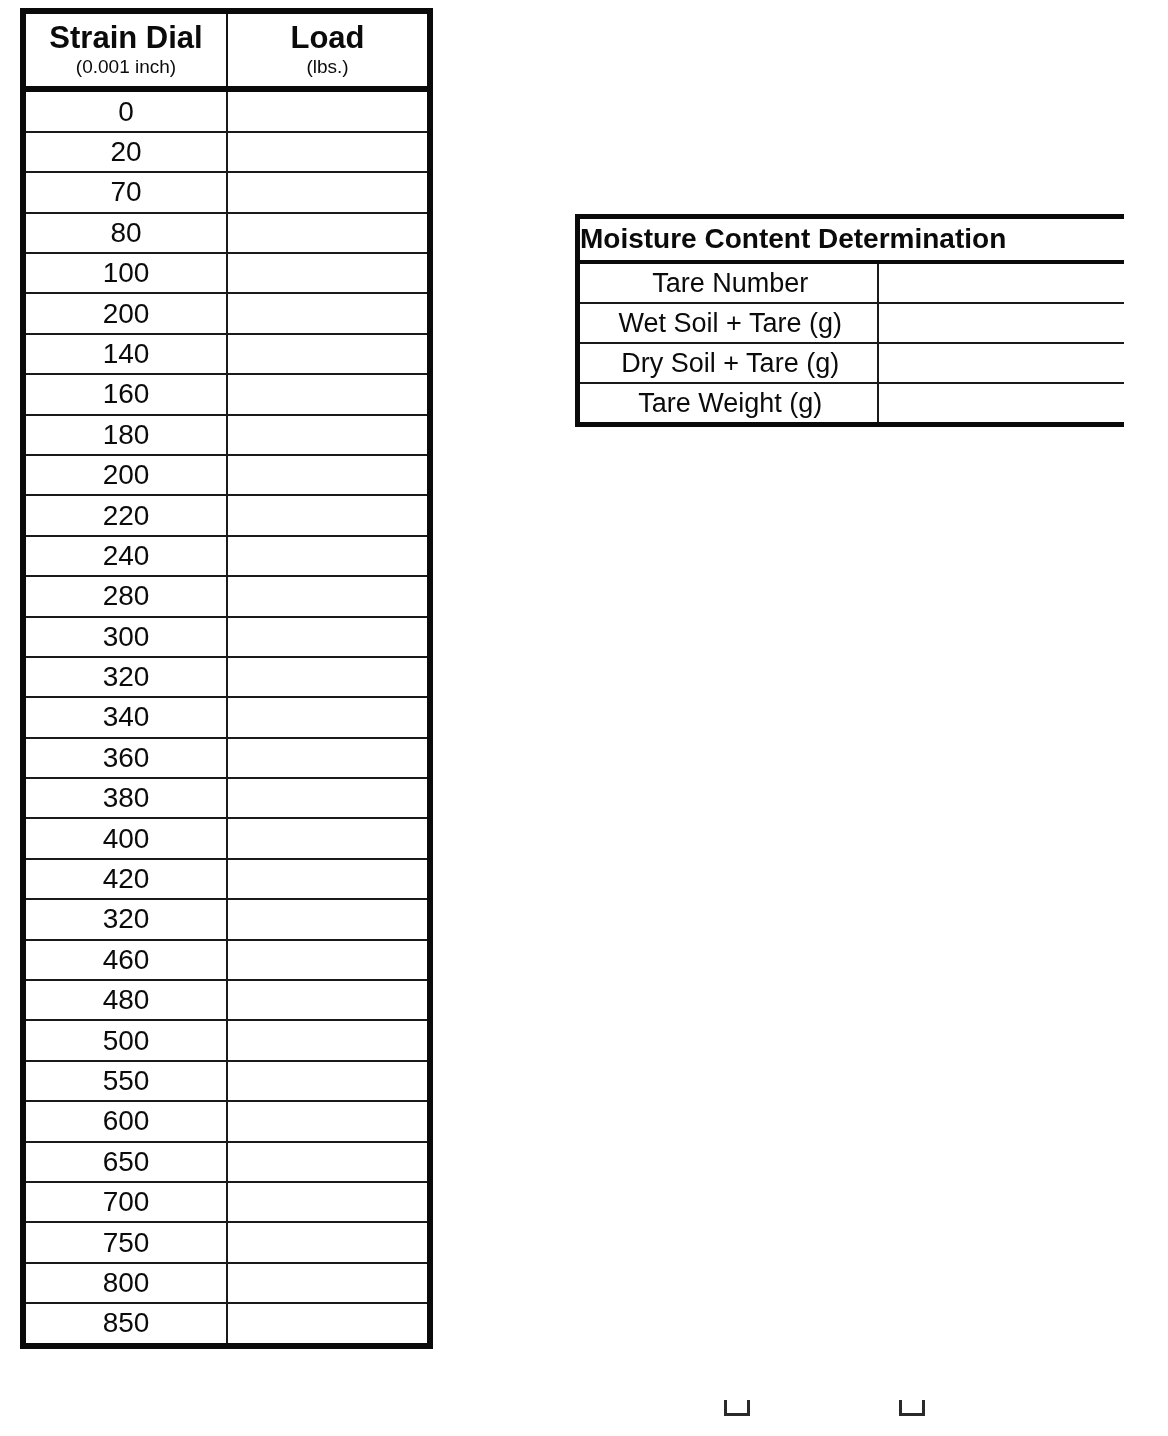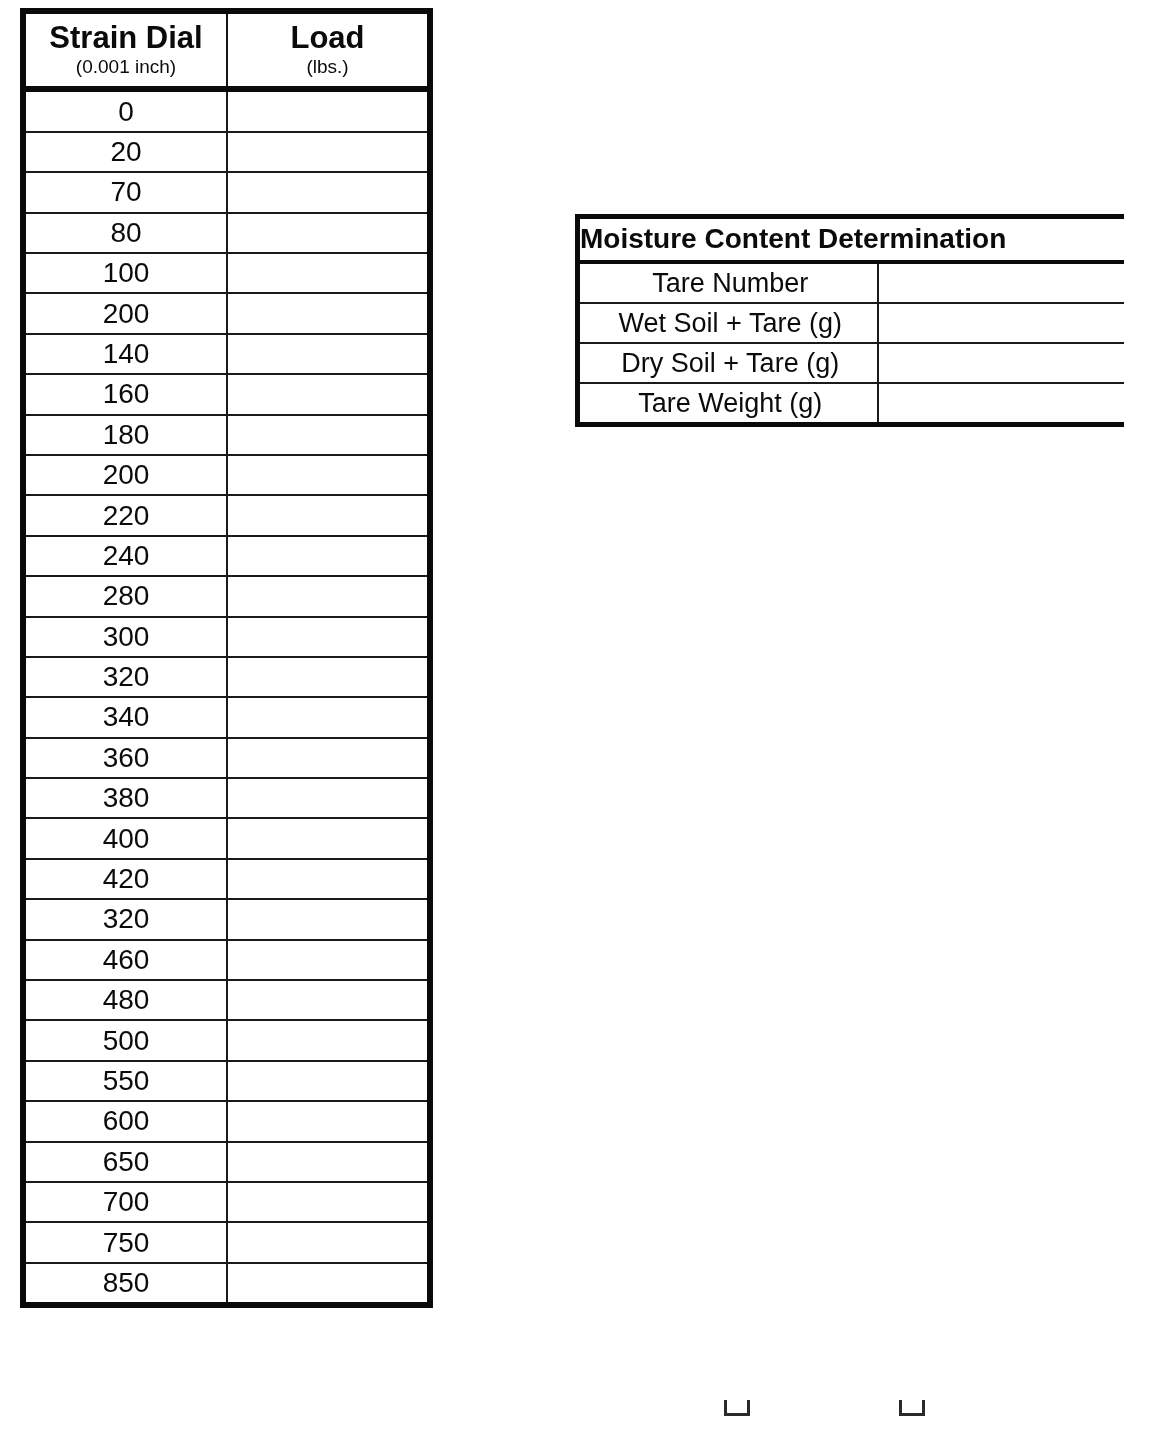--- a/index.html
+++ b/index.html
@@ -244,20 +244,24 @@
           </tr>
           <tr>
             <td>700</td>
             <td></td>
           </tr>
           <tr>
             <td>750</td>
             <td></td>
           </tr>
           <tr>
+            <td>800</td>
+            <td></td>
+          </tr>
+          <tr>
             <td>850</td>
             <td></td>
           </tr>
         </tbody>
     </table>
   </div>
 
   <div class="moisture-table-wrap">
     <table class="moisture-table">
       <colgroup>

